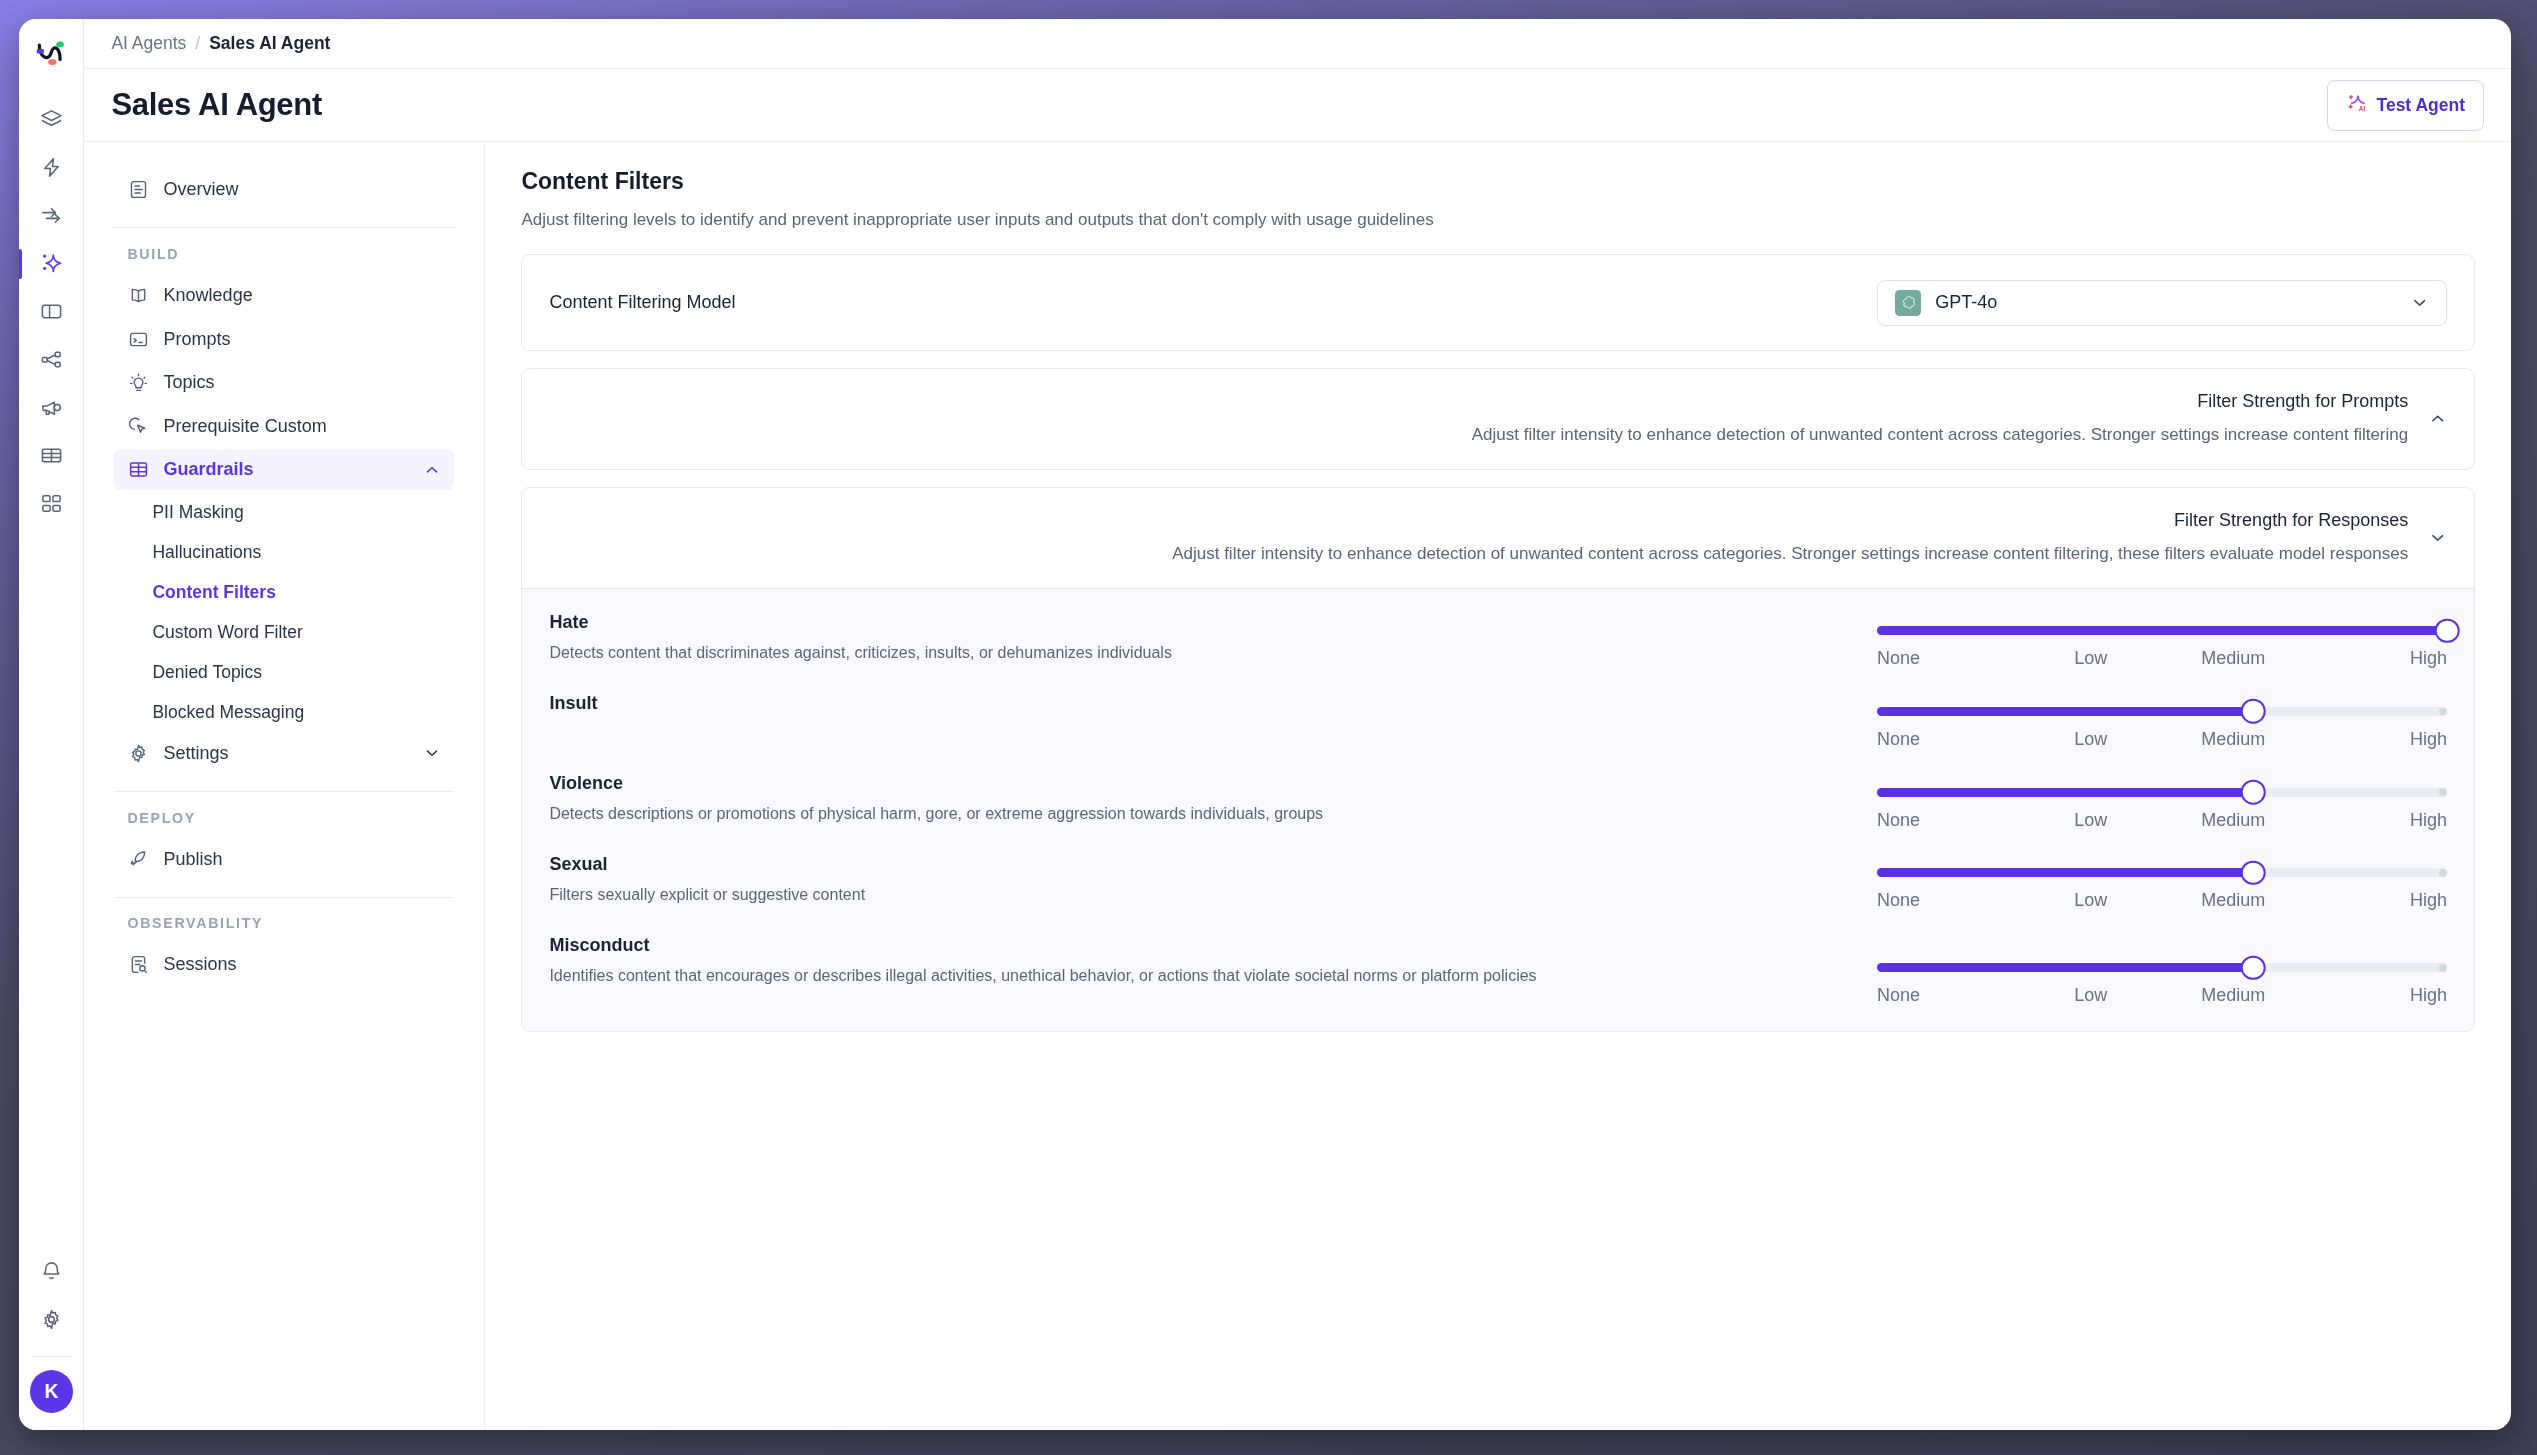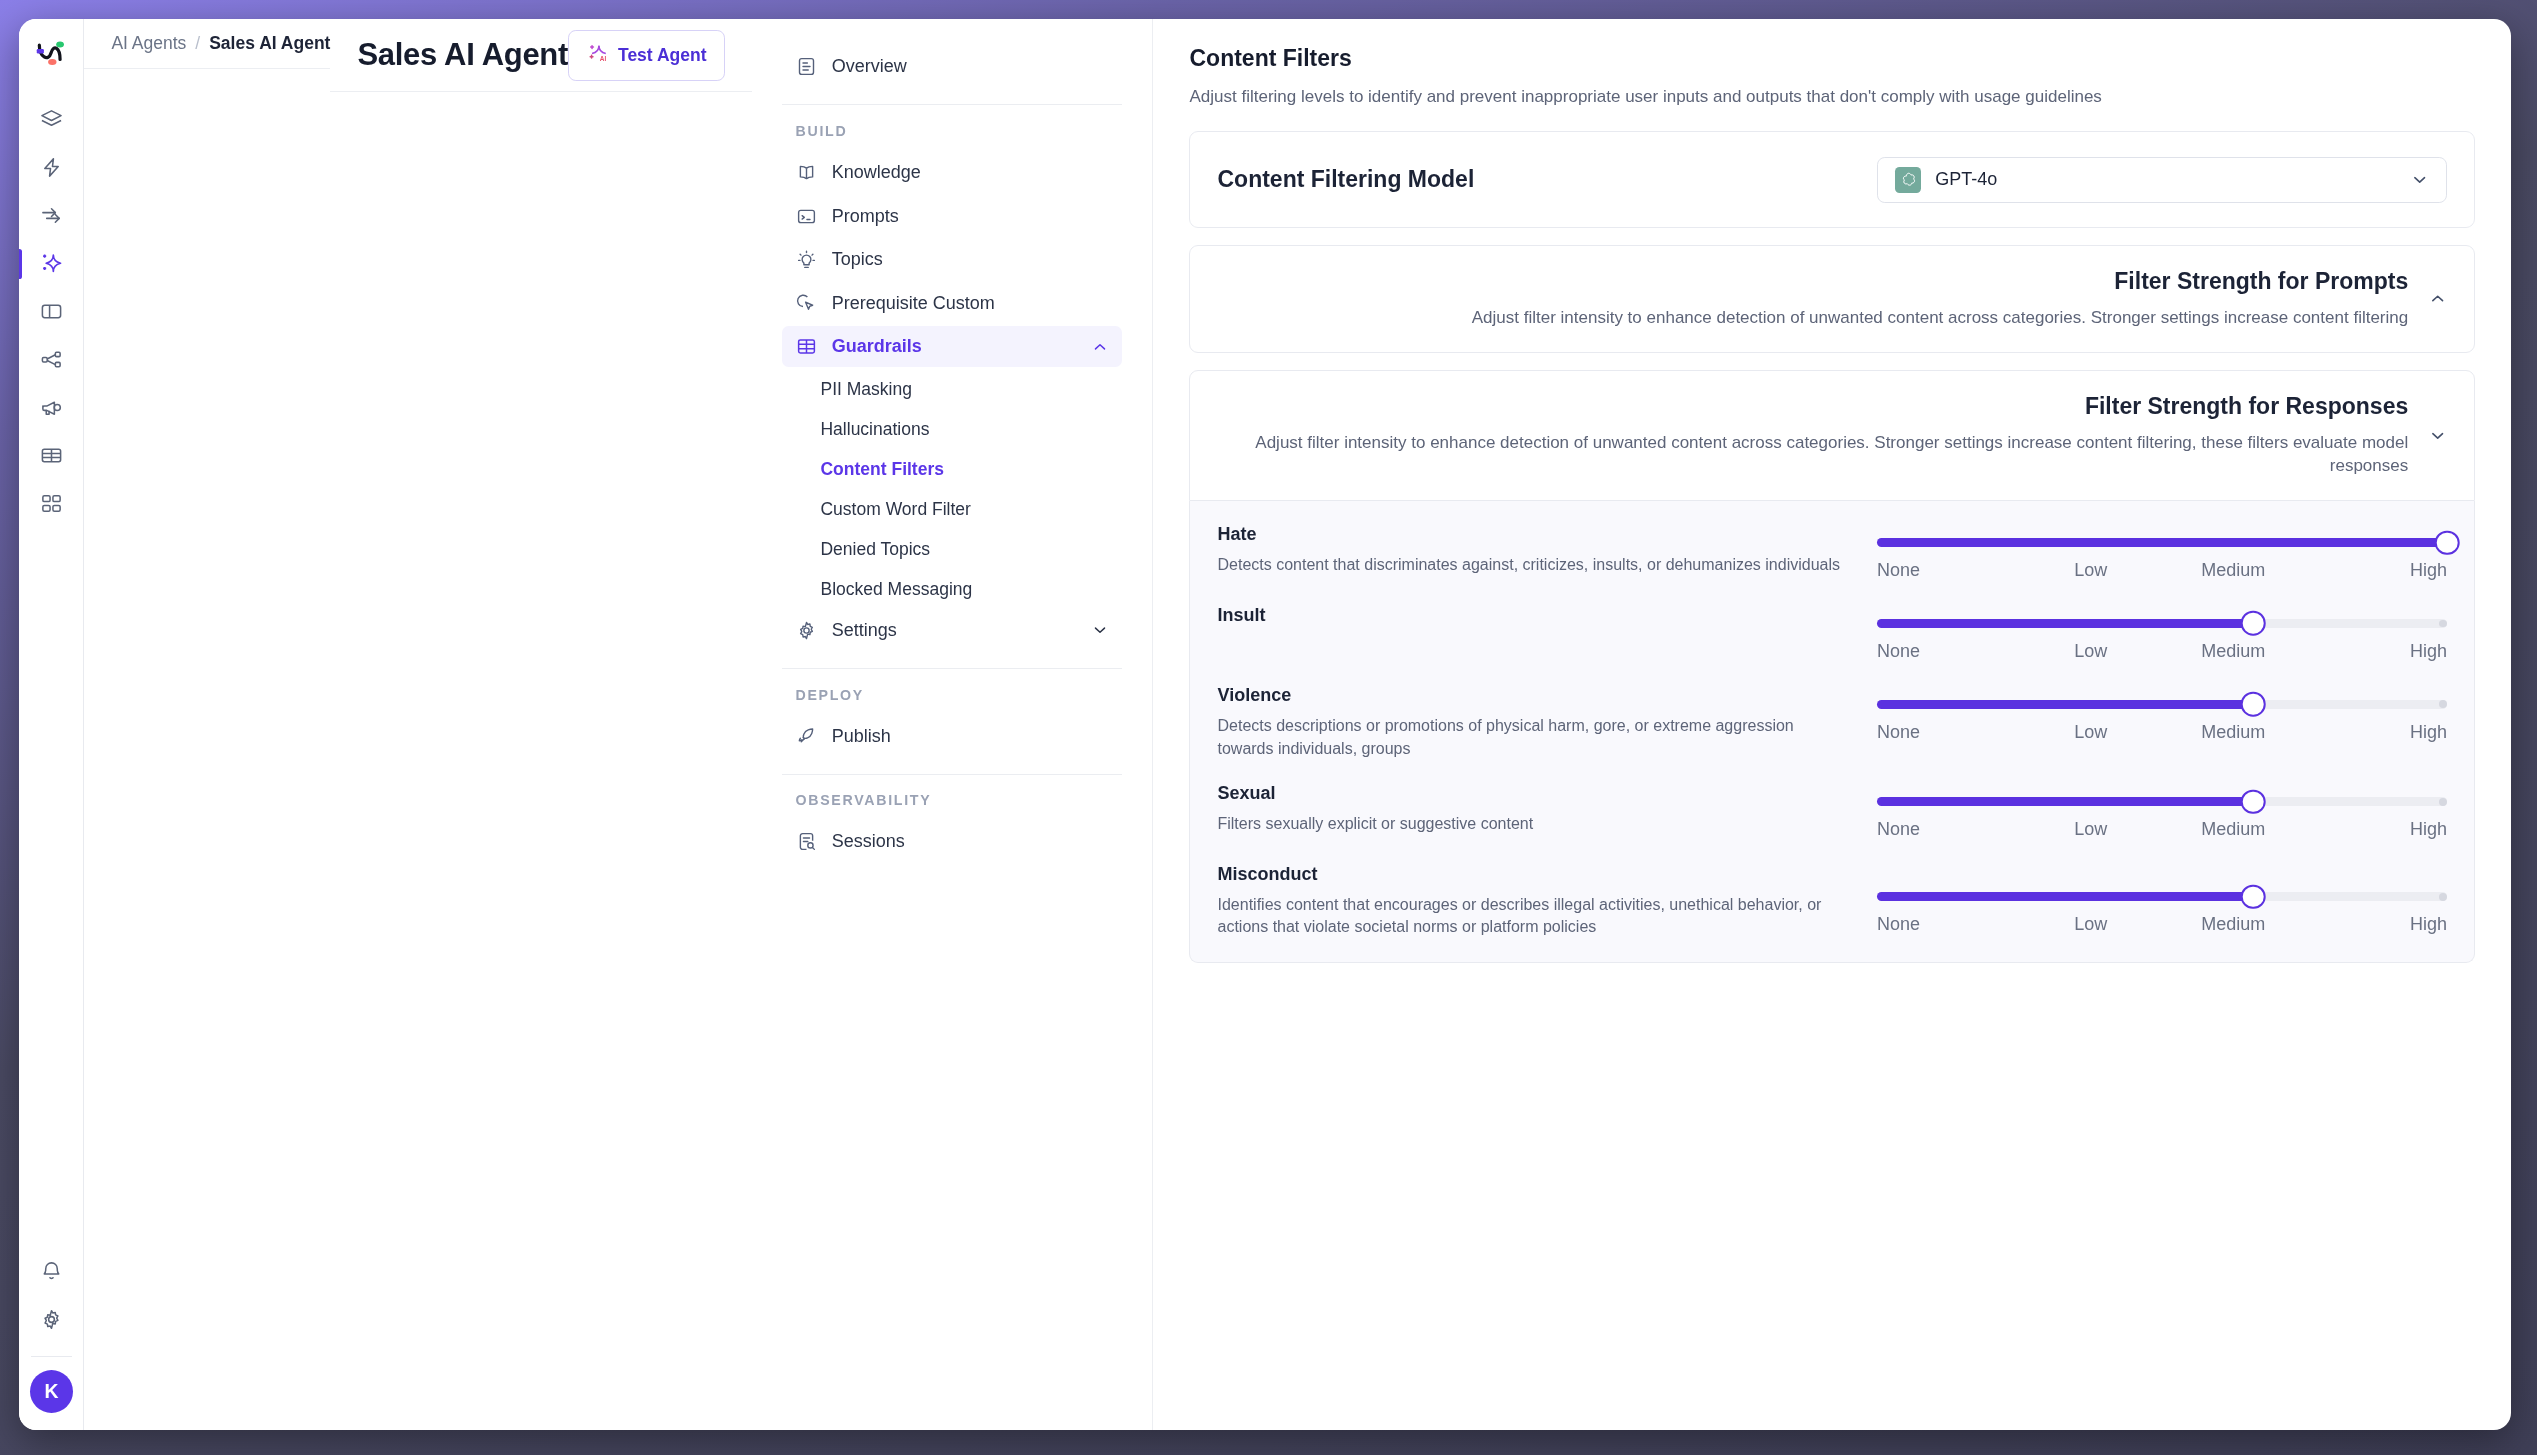--- a/index.html
+++ b/index.html
@@ -46,21 +46,21 @@
   .rail-bottom { display:flex; flex-direction:column; align-items:center; width: 100%; }
   .rail-divider { width: 41px; height: 0.6px; background: #e8eaef; margin: 11.7px 0 14.2px; }
   .avatar {
     width: 43px; height: 43px; border-radius: 50%;
     background: #5b36e8; color: #fff;
     display: flex; align-items: center; justify-content: center;
     font-size: 19.4px; font-weight: 600;
   }
 
   
-  .main-col { flex: 1; display: flex; min-width: 0; }
+  .main-col { flex: 1; display: flex; flex-direction: column; min-width: 0; }
 
   .breadcrumb-bar {
     height: 50px; min-height: 50px;
     border-bottom: 0.6px solid #eceef2;
     display: flex; align-items: center;
     padding-left: 27px;
     font-size: 17.5px;
   }
   .bc-link { color: #6b7487; }
   .bc-sep { color: #b9bfcc; margin: 0 9px; }
@@ -126,21 +126,21 @@
 
   .card {
     border: 0.6px solid #e8eaf0;
     border-radius: 9px;
     background: #fff;
     margin-top: 24.6px;
     padding: 24.6px 27px;
     display: flex; align-items: center; gap: 19.4px;
   }
   .card-texts { flex: 1; min-width: 0; }
-  .card-h { font-size: 23px; font-weight: 700; color: #1c2336; }
+  .card-h { font-size: 18px; font-weight: 400; color: #1c2336; }
   .card-p { font-size: 17px; color: #5d6478; margin-top: 11.7px; line-height: 1.35; }
 
   .model-select {
     width: 570px; min-width: 570px; height: 46px;
     border: 0.6px solid #dfe2ea; border-radius: 7.8px;
     display: flex; align-items: center; gap: 14.2px;
     padding: 0 17px; cursor: pointer; background: #fff;
   }
   .model-logo {
     width: 26px; height: 26px; border-radius: 4.5px;

